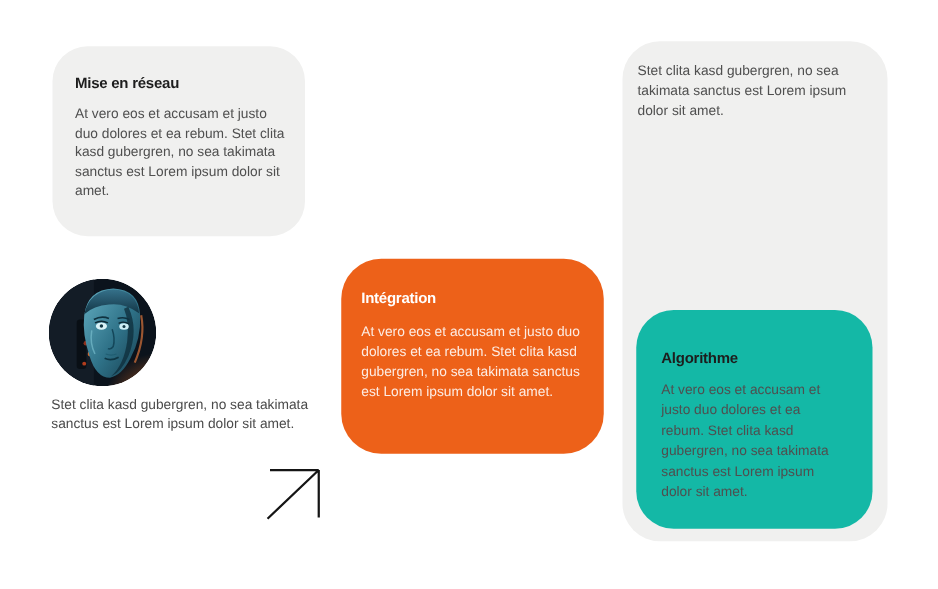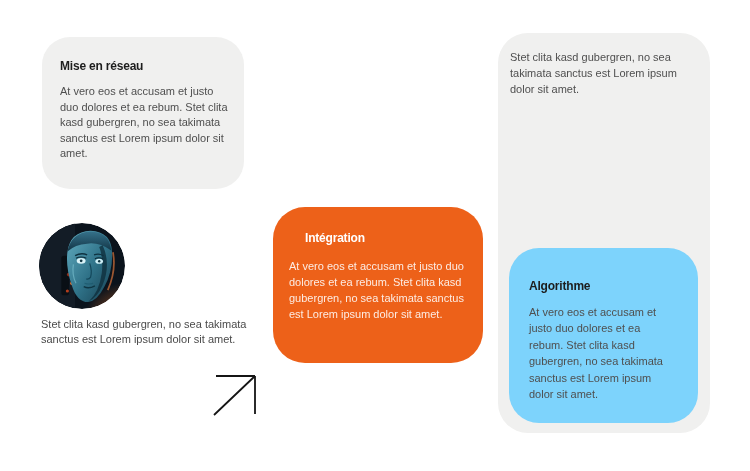--- a/index.html
+++ b/index.html
@@ -10,21 +10,21 @@
     height: 471px;
     background: #ffffff;
     overflow: hidden;
   }
   .card {
     position: absolute;
     box-sizing: border-box;
     border-radius: 28px;
   }
   .card-gray { background: #f0f0ef; }
-  .card-white { background: #7dd3fc; }
+  .card-white { background: #14b8a6; }
   .card-orange { background: #ed6119; border-radius: 32px; }
 
   .card-title {
     margin: 0 0 10px 0;
     font-size: 12px;
     font-weight: 700;
     letter-spacing: -0.2px;
     color: #1d1d1d;
     line-height: 1.25;
   }
@@ -41,21 +41,21 @@
   }
   .card-topright {
     left: 498px; top: 33px; width: 212px; height: 400px;
     padding: 16px 30px 0 12px;
     border-radius: 30px;
   }
   .card-integration {
     left: 273px; top: 207px; width: 210px; height: 156px;
     padding: 24px 19px 0 16px;
   }
-  .card-integration .card-title { color: #ffffff; margin-bottom: 12px; margin-left: 16px; }
+  .card-integration .card-title { color: #ffffff; margin-bottom: 12px; }
   .card-integration .card-body { color: rgba(255,255,255,0.88); line-height: 16px; }
   .card-algorithm {
     left: 509px; top: 248px; width: 189px; height: 175px;
     padding: 31px 24px 0 20px;
     border-radius: 30px;
   }
   .card-algorithm .card-body { line-height: 16.4px; }
   .card-topright .card-body { line-height: 16.2px; }
 
   .avatar {

